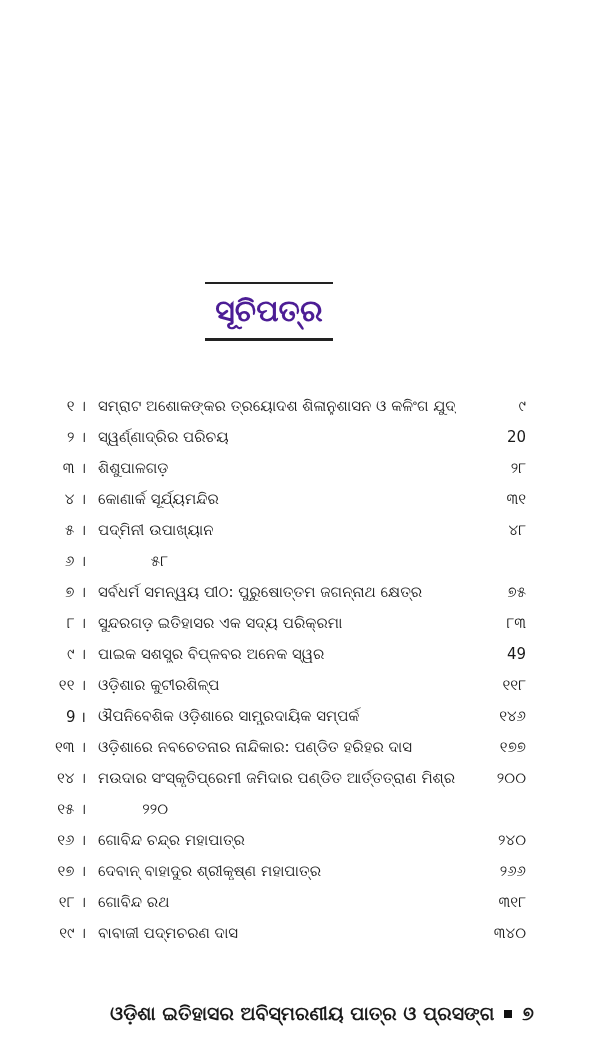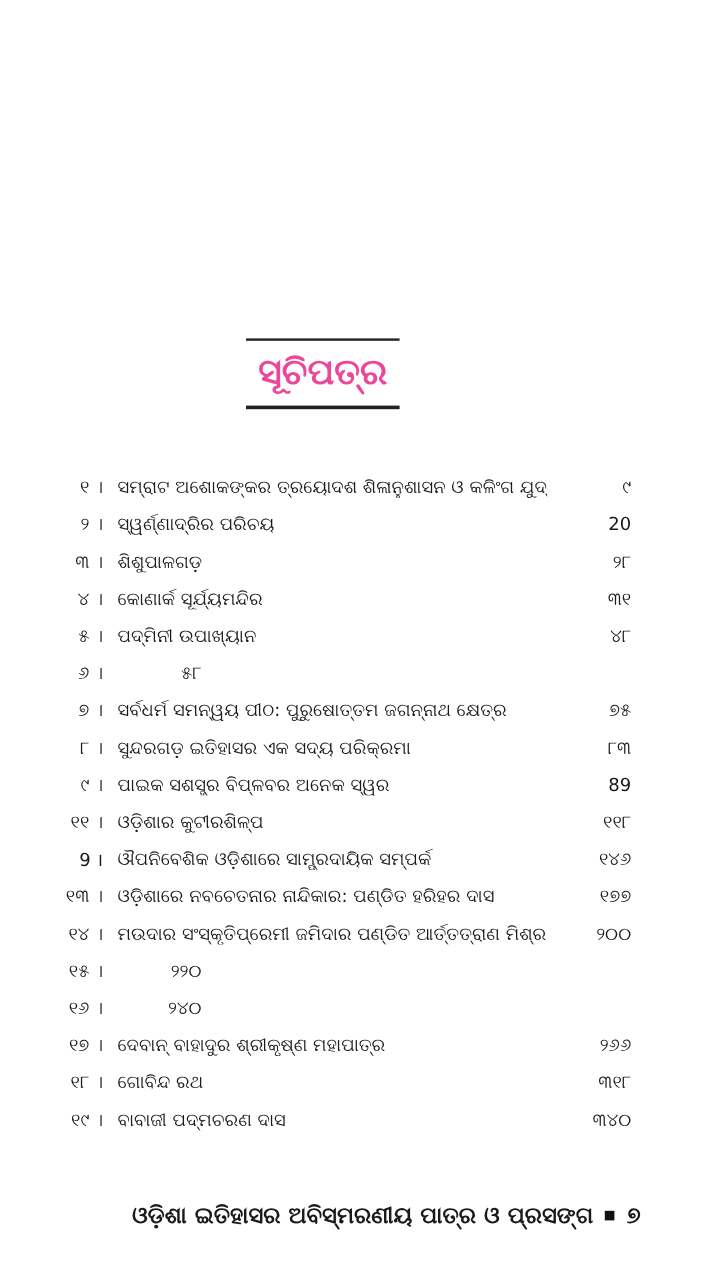--- a/index.html
+++ b/index.html
@@ -16,21 +16,21 @@
       text-align: right;
     }
     .title-block {
       position: absolute; left: 205px; top: 282px; width: 128px;
       text-align: center;
     }
     .rule { height: 2px; background: #222; }
     .rule.bottom { height: 3px; }
     .title {
       font-size: 30px; font-weight: bold; line-height: 54px;
-      color: #ec4899;
+      color: #4c1d95;
     }
     .toc {
       position: absolute; left: 40px; top: 390px; width: 490px;
     }
     .toc-row {
       display: flex; align-items: center; height: 31px;
       font-size: 15px;
     }
     .toc-num { width: 58px; text-align: right; padding-right: 12px; box-sizing: border-box; }
     .toc-title { flex: 1; white-space: nowrap; overflow: hidden; }
@@ -88,21 +88,21 @@
       <span class="toc-page">୭୫</span>
     </div>
   <div class="toc-row">
       <span class="toc-num">୮ ।</span>
       <span class="toc-title">ସୁନ୍ଦରଗଡ଼ ଇତିହାସର ଏକ ସଦ୍ୟ ପରିକ୍ରମା</span>
       <span class="toc-page">୮୩</span>
     </div>
   <div class="toc-row">
       <span class="toc-num">୯ ।</span>
       <span class="toc-title">ପାଇକ ସଶସ୍ତ୍ର ବିପ୍ଳବର ଅନେକ ସ୍ୱର</span>
-      <span class="toc-page">89</span>
+      <span class="toc-page">49</span>
     </div>
   <div class="toc-row">
       <span class="toc-num">୧୧ ।</span>
       <span class="toc-title">ଓଡ଼ିଶାର କୁଟୀରଶିଳ୍ପ</span>
       <span class="toc-page">୧୧୮</span>
     </div>
   <div class="toc-row">
       <span class="toc-num">9 ।</span>
       <span class="toc-title">ଔପନିବେଶିକ ଓଡ଼ିଶାରେ ସାମ୍ପ୍ରଦାୟିକ ସମ୍ପର୍କ</span>
       <span class="toc-page">୧୪୬</span>
@@ -116,20 +116,21 @@
       <span class="toc-num">୧୪ ।</span>
       <span class="toc-title">ମଉଦାର ସଂସ୍କୃତିପ୍ରେମୀ ଜମିଦାର ପଣ୍ଡିତ ଆର୍ତ୍ତତ୍ରାଣ ମିଶ୍ର</span>
       <span class="toc-page">୨୦୦</span>
     </div>
   <div class="toc-row">
       <span class="toc-num">୧୫ ।</span>
       <span class="toc-page">୨୨୦</span>
     </div>
   <div class="toc-row">
       <span class="toc-num">୧୬ ।</span>
+      <span class="toc-title">ଗୋବିନ୍ଦ ଚନ୍ଦ୍ର ମହାପାତ୍ର</span>
       <span class="toc-page">୨୪୦</span>
     </div>
   <div class="toc-row">
       <span class="toc-num">୧୭ ।</span>
       <span class="toc-title">ଦେବାନ୍ ବାହାଦୁର ଶ୍ରୀକୃଷ୍ଣ ମହାପାତ୍ର</span>
       <span class="toc-page">୨୬୬</span>
     </div>
   <div class="toc-row">
       <span class="toc-num">୧୮ ।</span>
       <span class="toc-title">ଗୋବିନ୍ଦ ରଥ</span>

